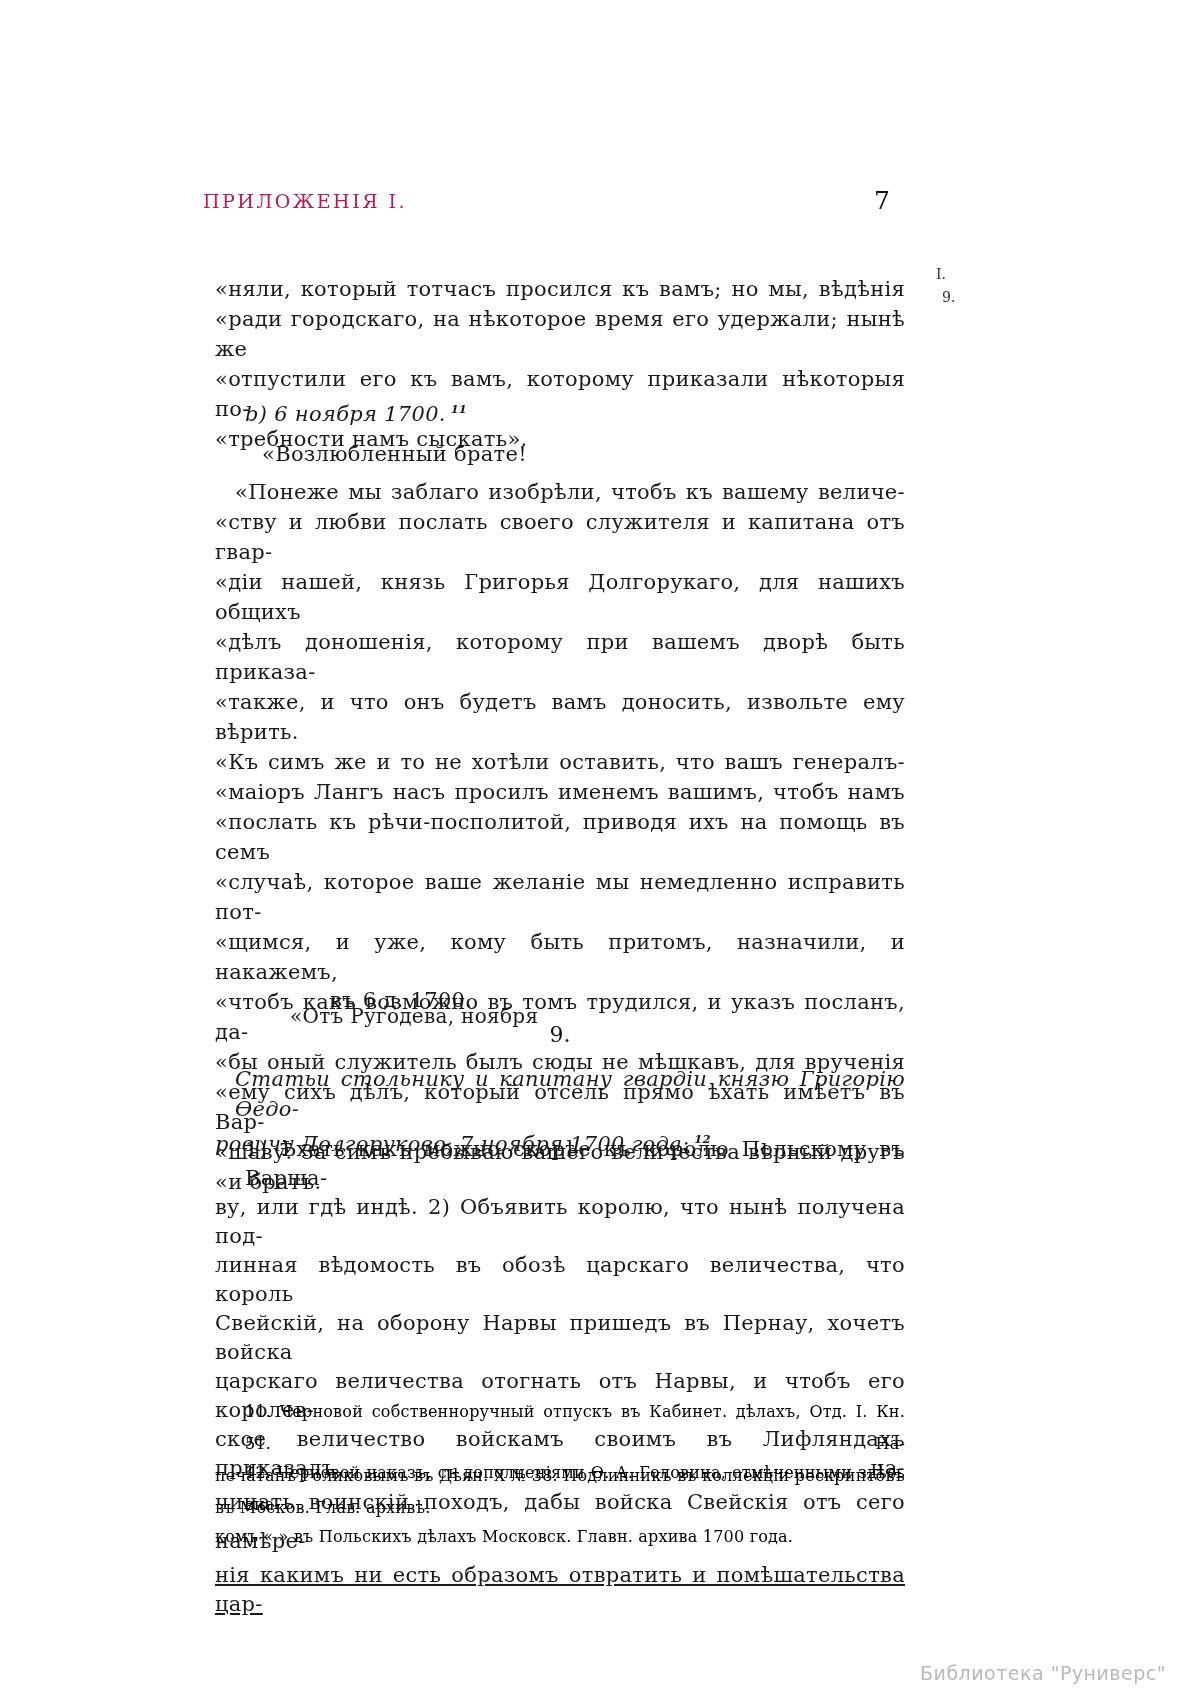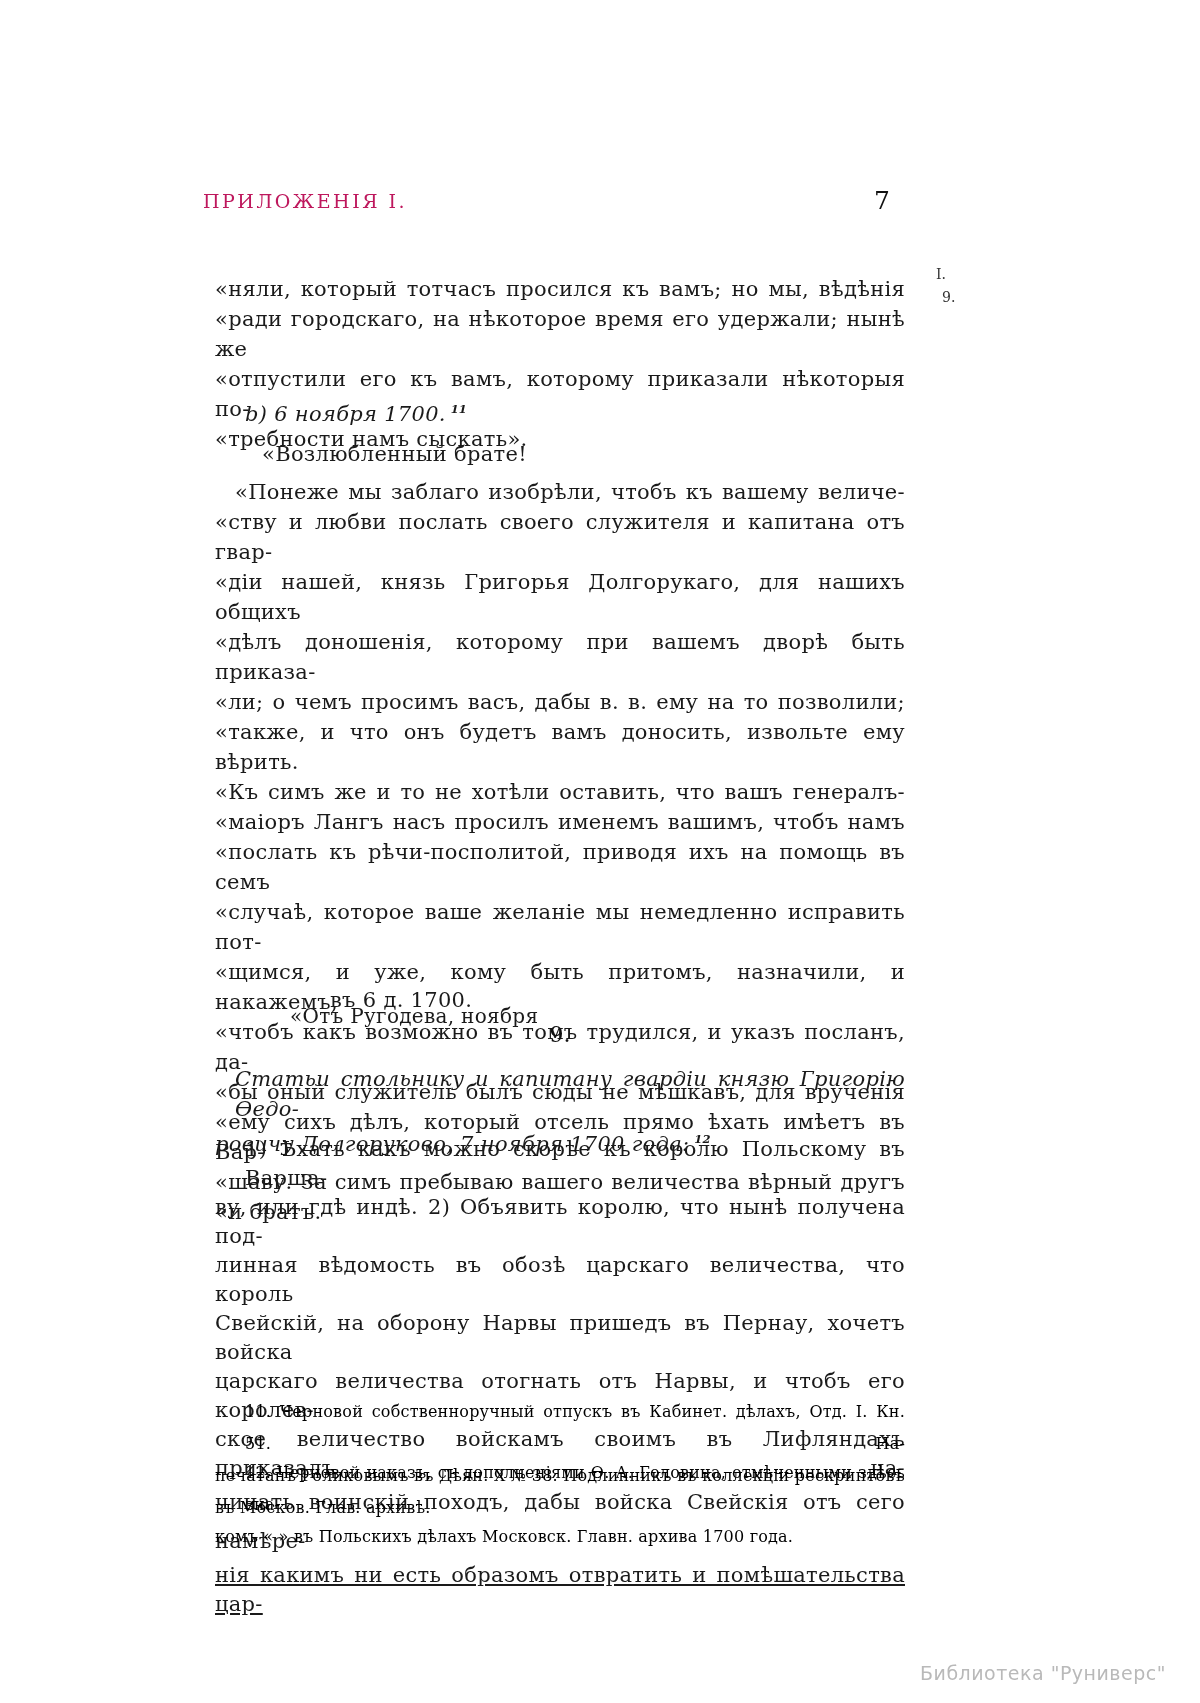--- a/index.html
+++ b/index.html
@@ -78,21 +78,20 @@
 
   <div class="col" style="top:439px;">
     <div class="ln ind47">«Возлюбленный брате!</div>
   </div>
 
   <div class="col" style="top:477px;">
     <div class="ln j ind20">«Понеже мы заблаго изобрѣли, чтобъ къ вашему величе-</div>
     <div class="ln j">«ству и любви послать своего служителя и капитана отъ гвар-</div>
     <div class="ln j">«діи нашей, князь Григорья Долгорукаго, для нашихъ общихъ</div>
     <div class="ln j">«дѣлъ доношенія, которому при вашемъ дворѣ быть приказа-</div>
-    <div class="ln j">«ли; о чемъ просимъ васъ, дабы в. в. ему на то позволили;</div>
     <div class="ln j">«также, и что онъ будетъ вамъ доносить, извольте ему вѣрить.</div>
     <div class="ln j">«Къ симъ же и то не хотѣли оставить, что вашъ генералъ-</div>
     <div class="ln j">«маіоръ Лангъ насъ просилъ именемъ вашимъ, чтобъ намъ</div>
     <div class="ln j">«послать къ рѣчи-посполитой, приводя ихъ на помощь въ семъ</div>
     <div class="ln j">«случаѣ, которое ваше желаніе мы немедленно исправить пот-</div>
     <div class="ln j">«щимся, и уже, кому быть притомъ, назначили, и накажемъ,</div>
     <div class="ln j">«чтобъ какъ возможно въ томъ трудился, и указъ посланъ, да-</div>
     <div class="ln j">«бы оный служитель былъ сюды не мѣшкавъ, для врученія</div>
     <div class="ln j">«ему сихъ дѣлъ, который отсель прямо ѣхать имѣетъ въ Вар-</div>
     <div class="ln j">«шаву. За симъ пребываю вашего величества вѣрный другъ</div>

